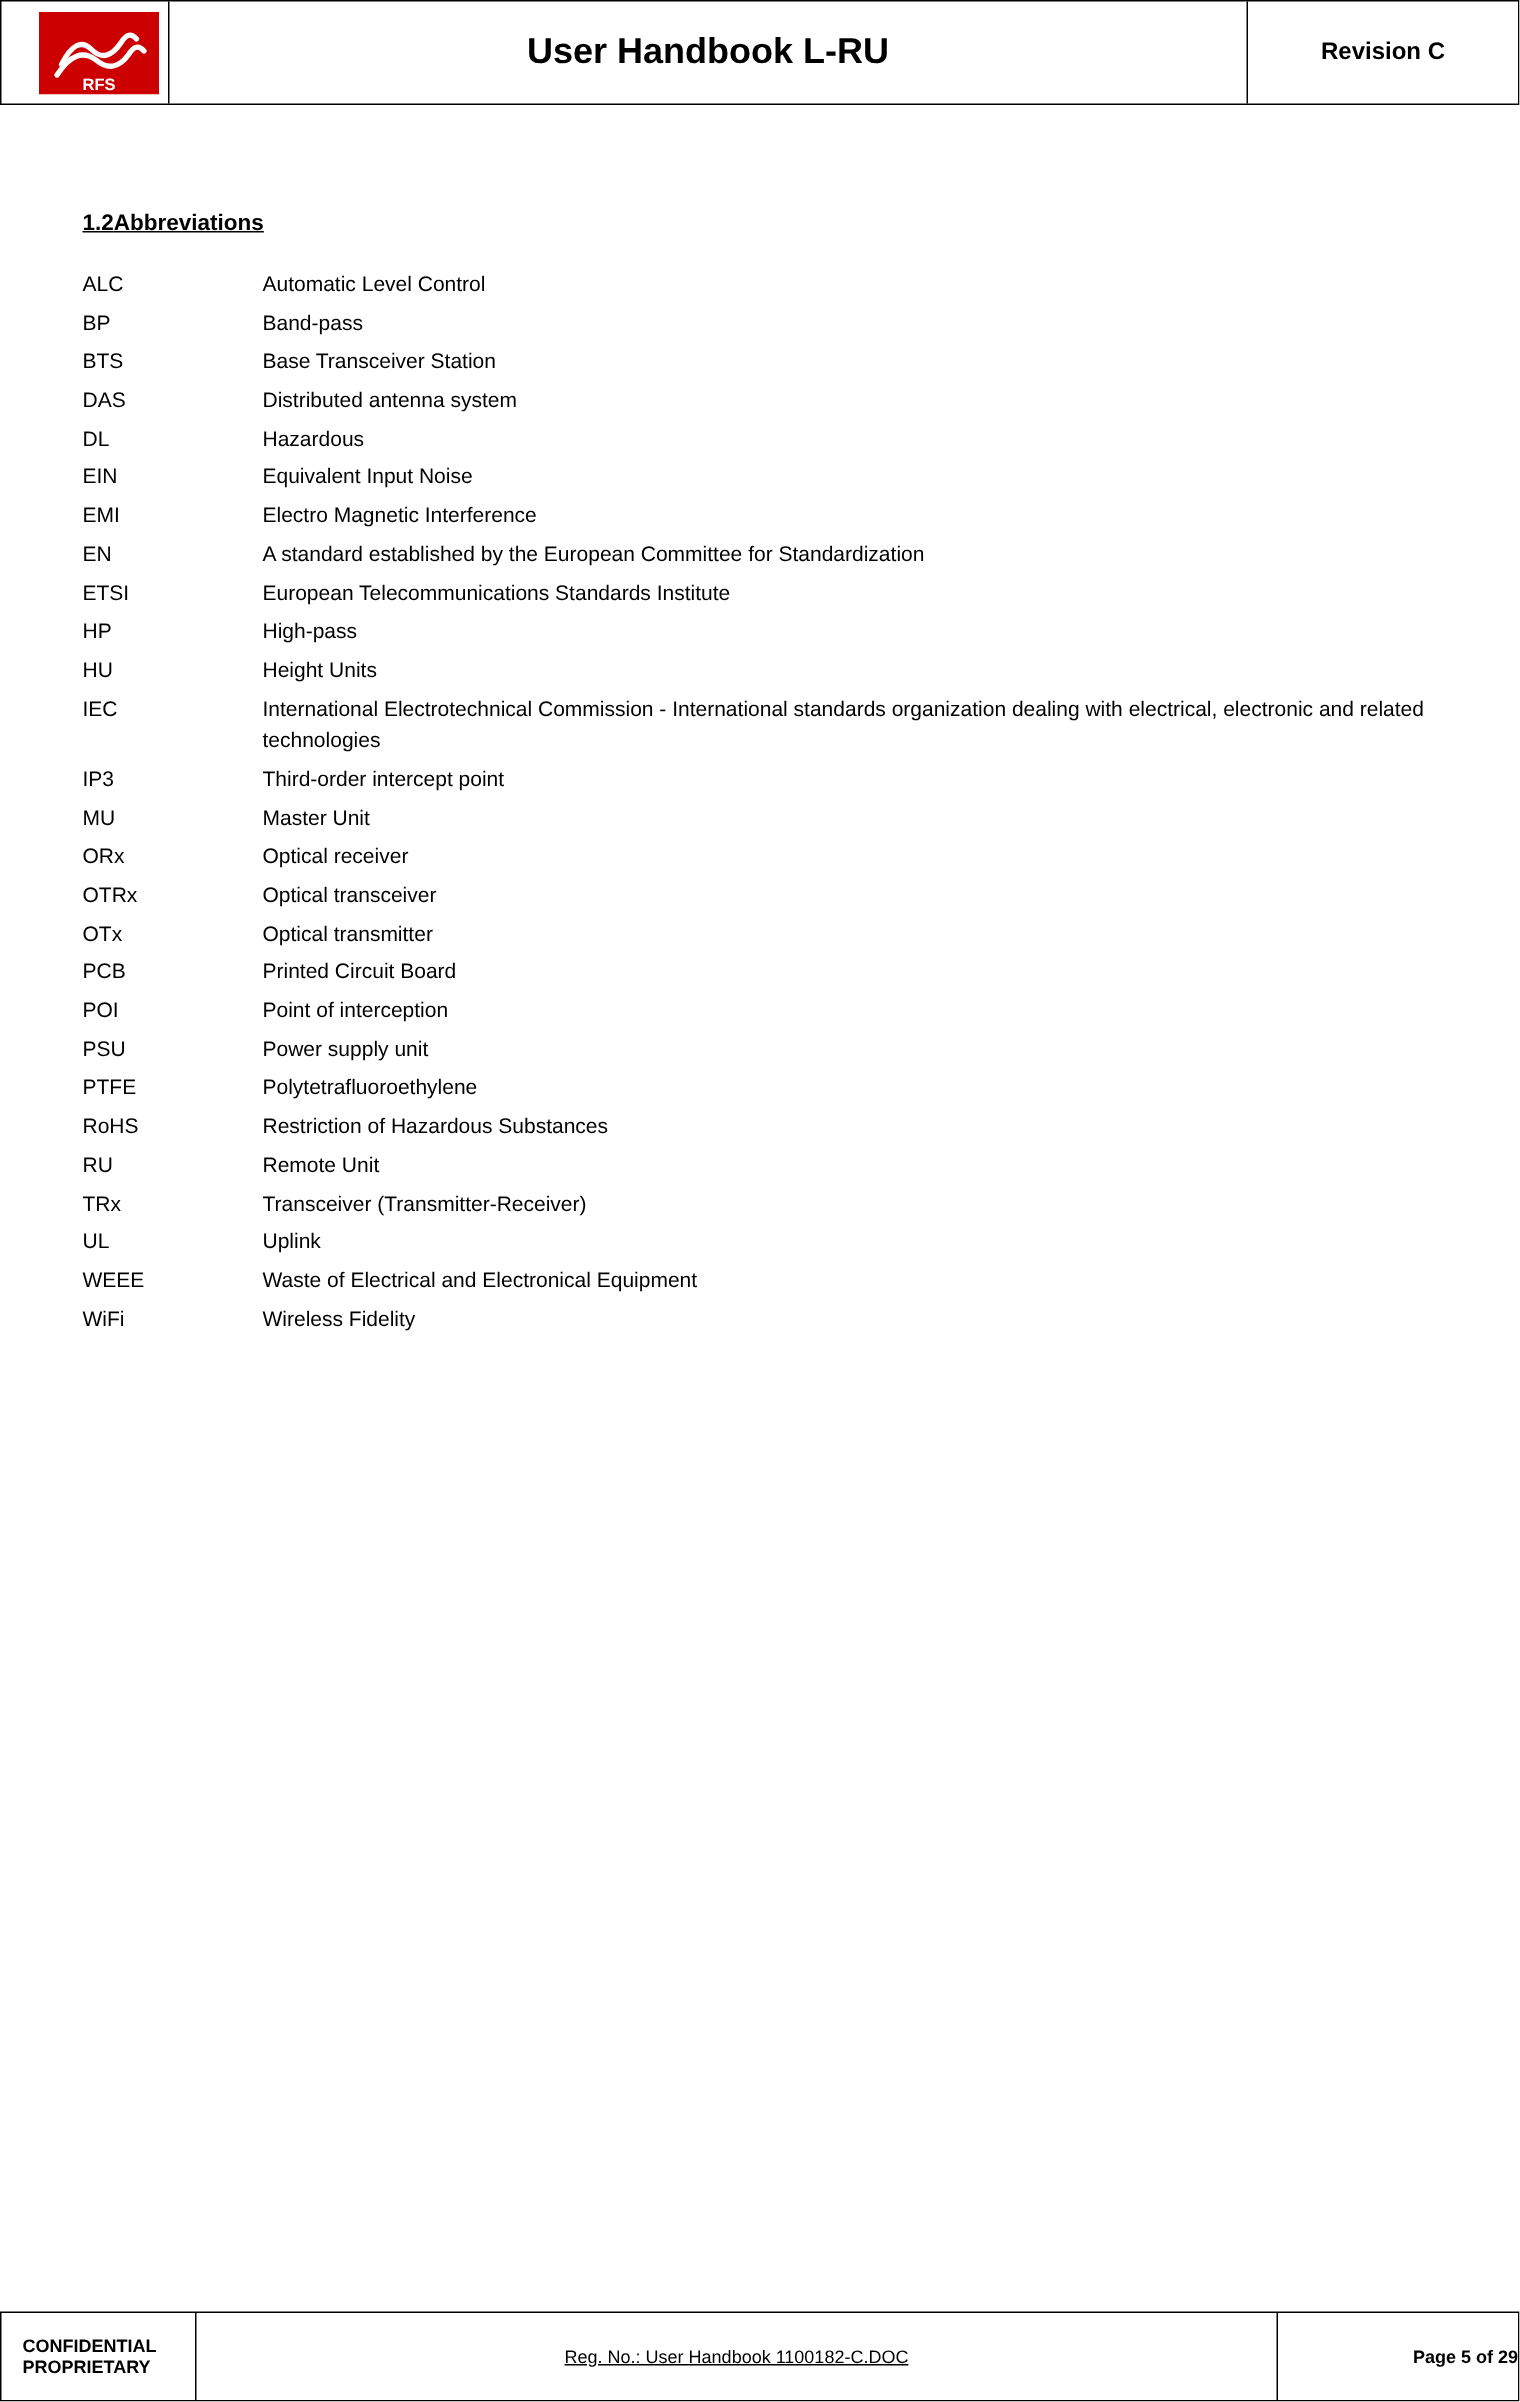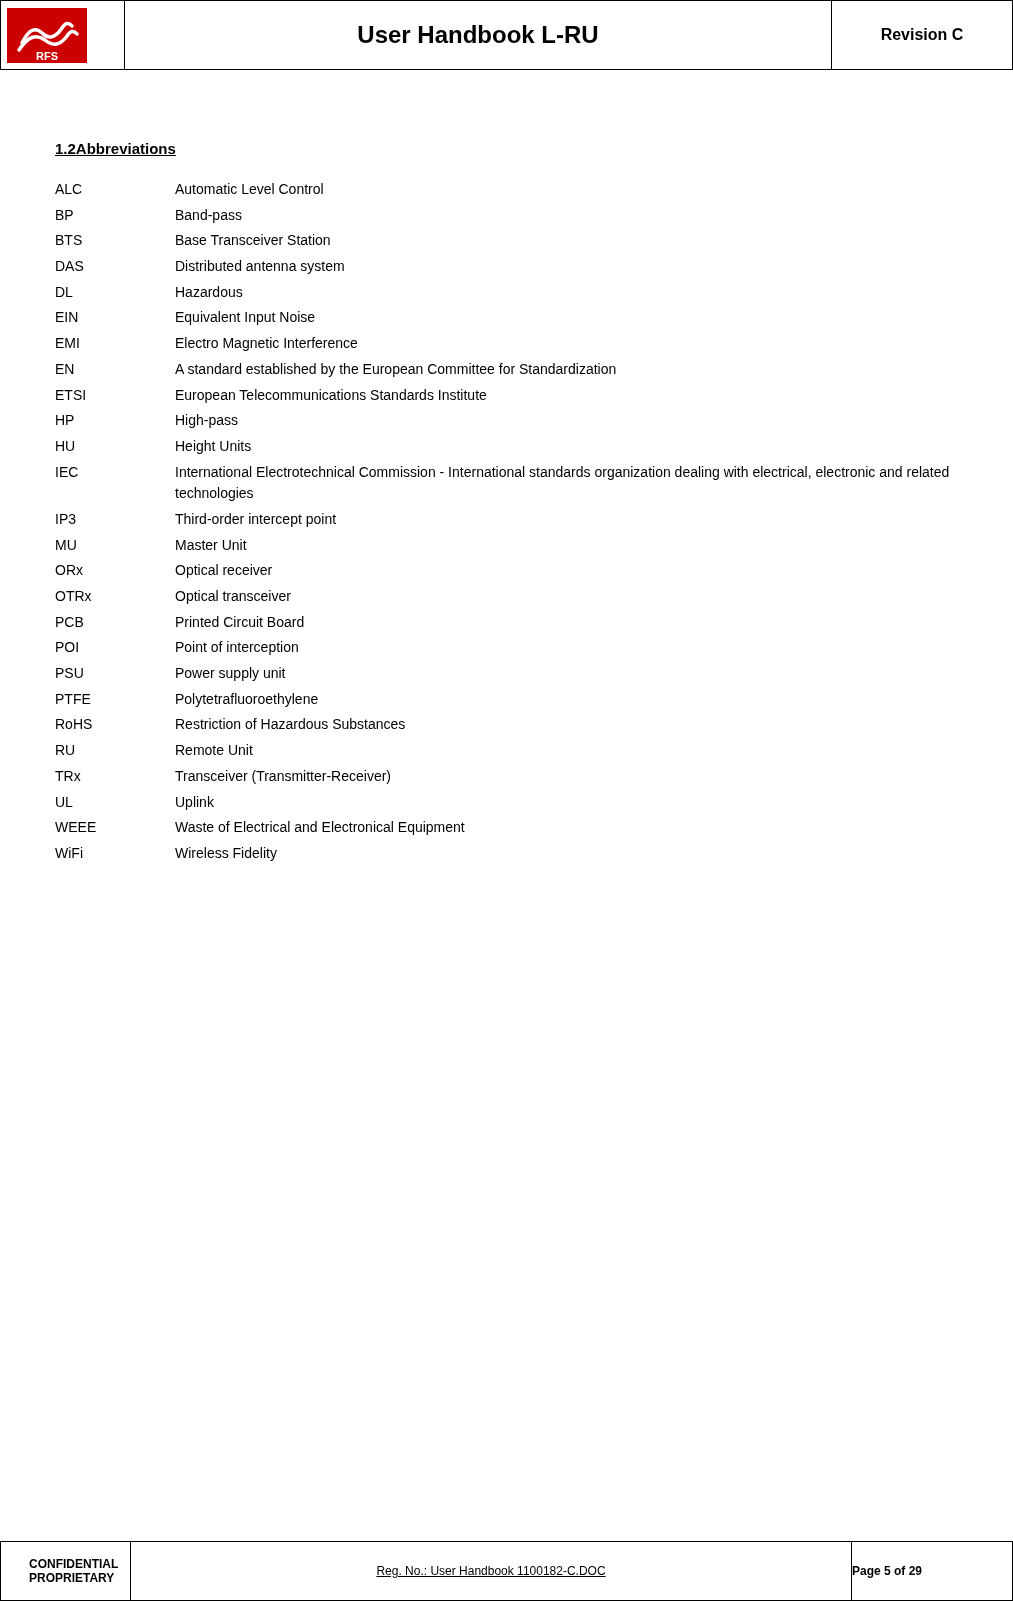--- a/index.html
+++ b/index.html
@@ -13,25 +13,25 @@
       position: relative;
     }
 
     
     .header {
       display: flex;
       border: 1.5px solid #000;
       height: 70px;
     }
     .header-logo {
-      width: 124px;
-      border-right: 1.5px solid #000;
-      display: flex;
-      align-items: center;
-      justify-content: flex-start;
+      width: 112px;
+      border-right: 1.5px solid #000;
+      display: flex;
+      align-items: center;
+      justify-content: flex-end;
       padding: 6px;
     }
     .header-title {
       flex: 1;
       display: flex;
       align-items: center;
       justify-content: center;
       font-size: 24px;
       font-weight: bold;
       border-right: 1.5px solid #000;
@@ -98,38 +98,38 @@
       height: 60px;
       display: flex;
     }
     .footer-confidential {
       width: 130px;
       border-right: 1.5px solid #000;
       display: flex;
       flex-direction: column;
       align-items: flex-start;
       justify-content: center;
-      padding: 5px 28px;
+      padding: 5px 14px;
       font-size: 12px;
       font-weight: bold;
     }
     .footer-reg {
       flex: 1;
       display: flex;
       align-items: center;
       justify-content: center;
       font-size: 12px;
       border-right: 1.5px solid #000;
       text-decoration: underline;
     }
     .footer-page {
       width: 160px;
       display: flex;
       align-items: center;
-      justify-content: flex-start;
+      justify-content: flex-end;
       font-size: 12px;
       font-weight: bold;
     }
   </style>
 </head>
 <body>
 
 <div class="header">
   <div class="header-logo">
 
@@ -219,20 +219,24 @@
         </tr>
         <tr>
           <td class="abbrev-col">ORx</td>
           <td class="def-col">Optical receiver</td>
         </tr>
         <tr>
           <td class="abbrev-col">OTRx</td>
           <td class="def-col">Optical transceiver</td>
         </tr>
         <tr>
+          <td class="abbrev-col">OTx</td>
+          <td class="def-col">Optical transmitter</td>
+        </tr>
+        <tr>
           <td class="abbrev-col">PCB</td>
           <td class="def-col">Printed Circuit Board</td>
         </tr>
         <tr>
           <td class="abbrev-col">POI</td>
           <td class="def-col">Point of interception</td>
         </tr>
         <tr>
           <td class="abbrev-col">PSU</td>
           <td class="def-col">Power supply unit</td>

